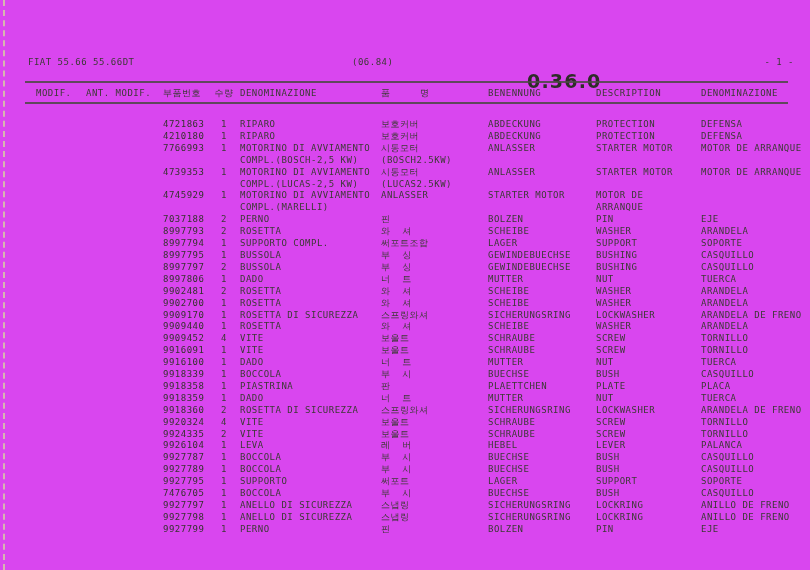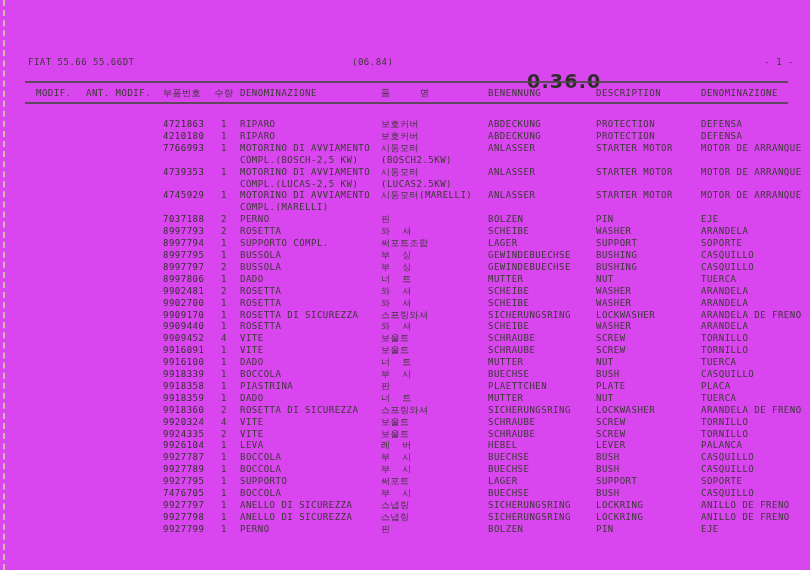--- a/index.html
+++ b/index.html
@@ -148,21 +148,20 @@
     <div class="cell es">MOTOR DE ARRANQUE</div>
   </div>
 
   <div class="grid-row">
     <div class="cell modif"></div>
     <div class="cell ant"></div>
     <div class="cell pn">4745929</div>
     <div class="cell qty">1</div>
     <div class="cell it">MOTORINO DI AVVIAMENTO
 COMPL.(MARELLI)</div>
-    <div class="cell ko">시동모터(MARELLI)</div>
     <div class="cell de">ANLASSER</div>
     <div class="cell en">STARTER MOTOR</div>
     <div class="cell es">MOTOR DE ARRANQUE</div>
   </div>
 
   <div class="grid-row">
     <div class="cell modif"></div>
     <div class="cell ant"></div>
     <div class="cell pn">7037188</div>
     <div class="cell qty">2</div>

